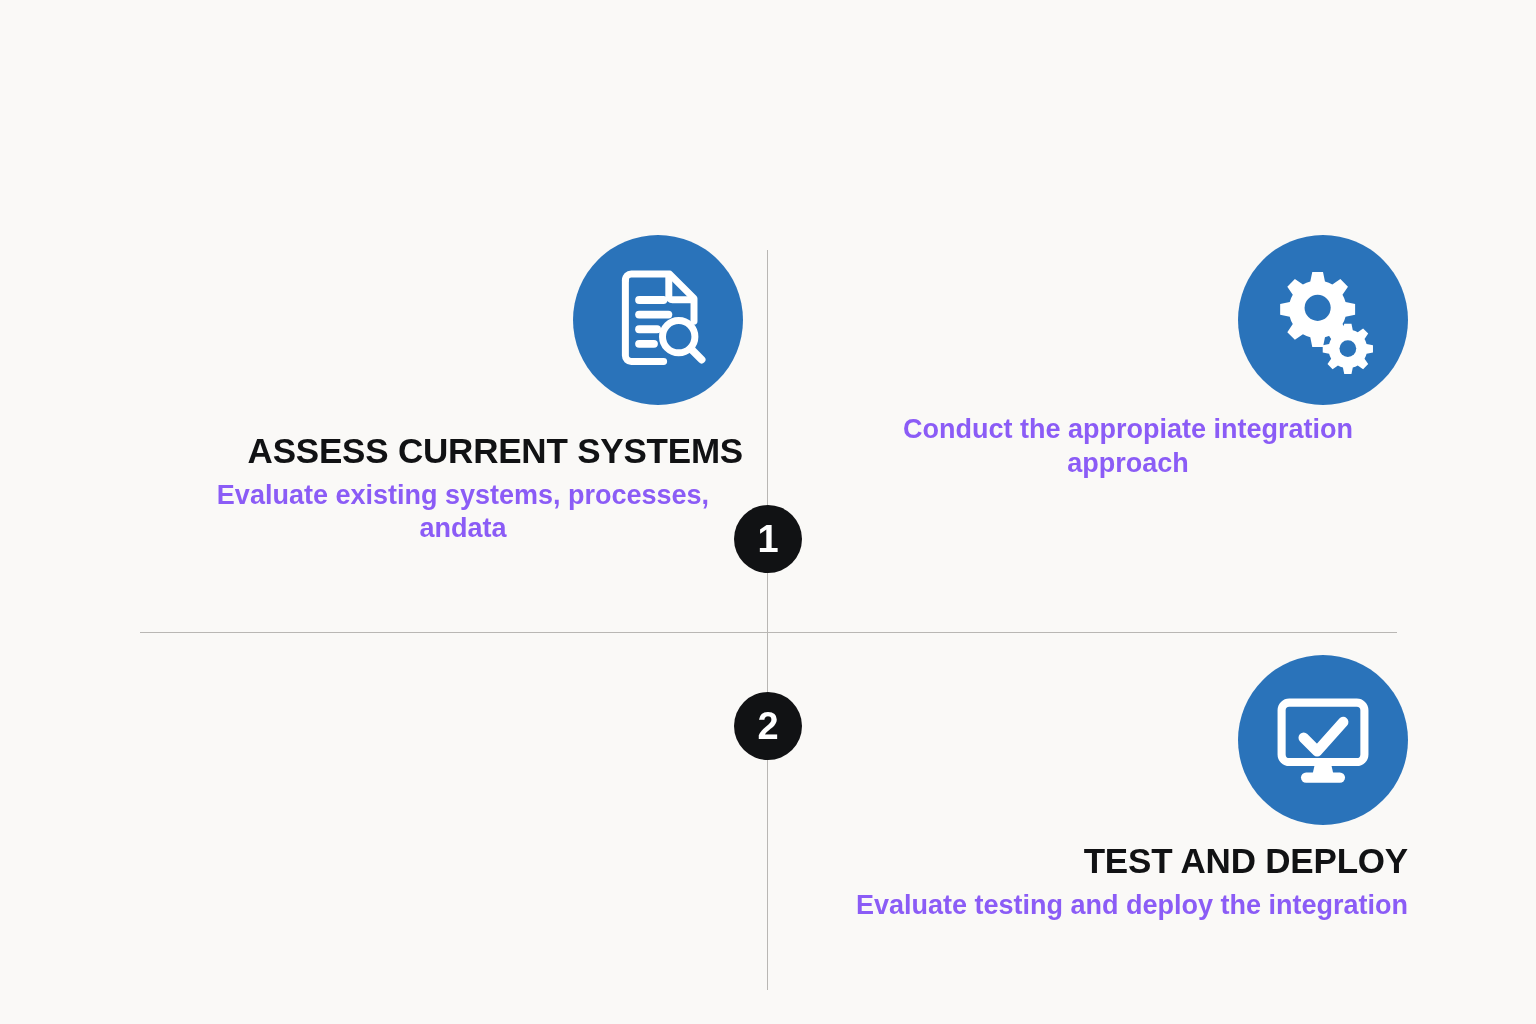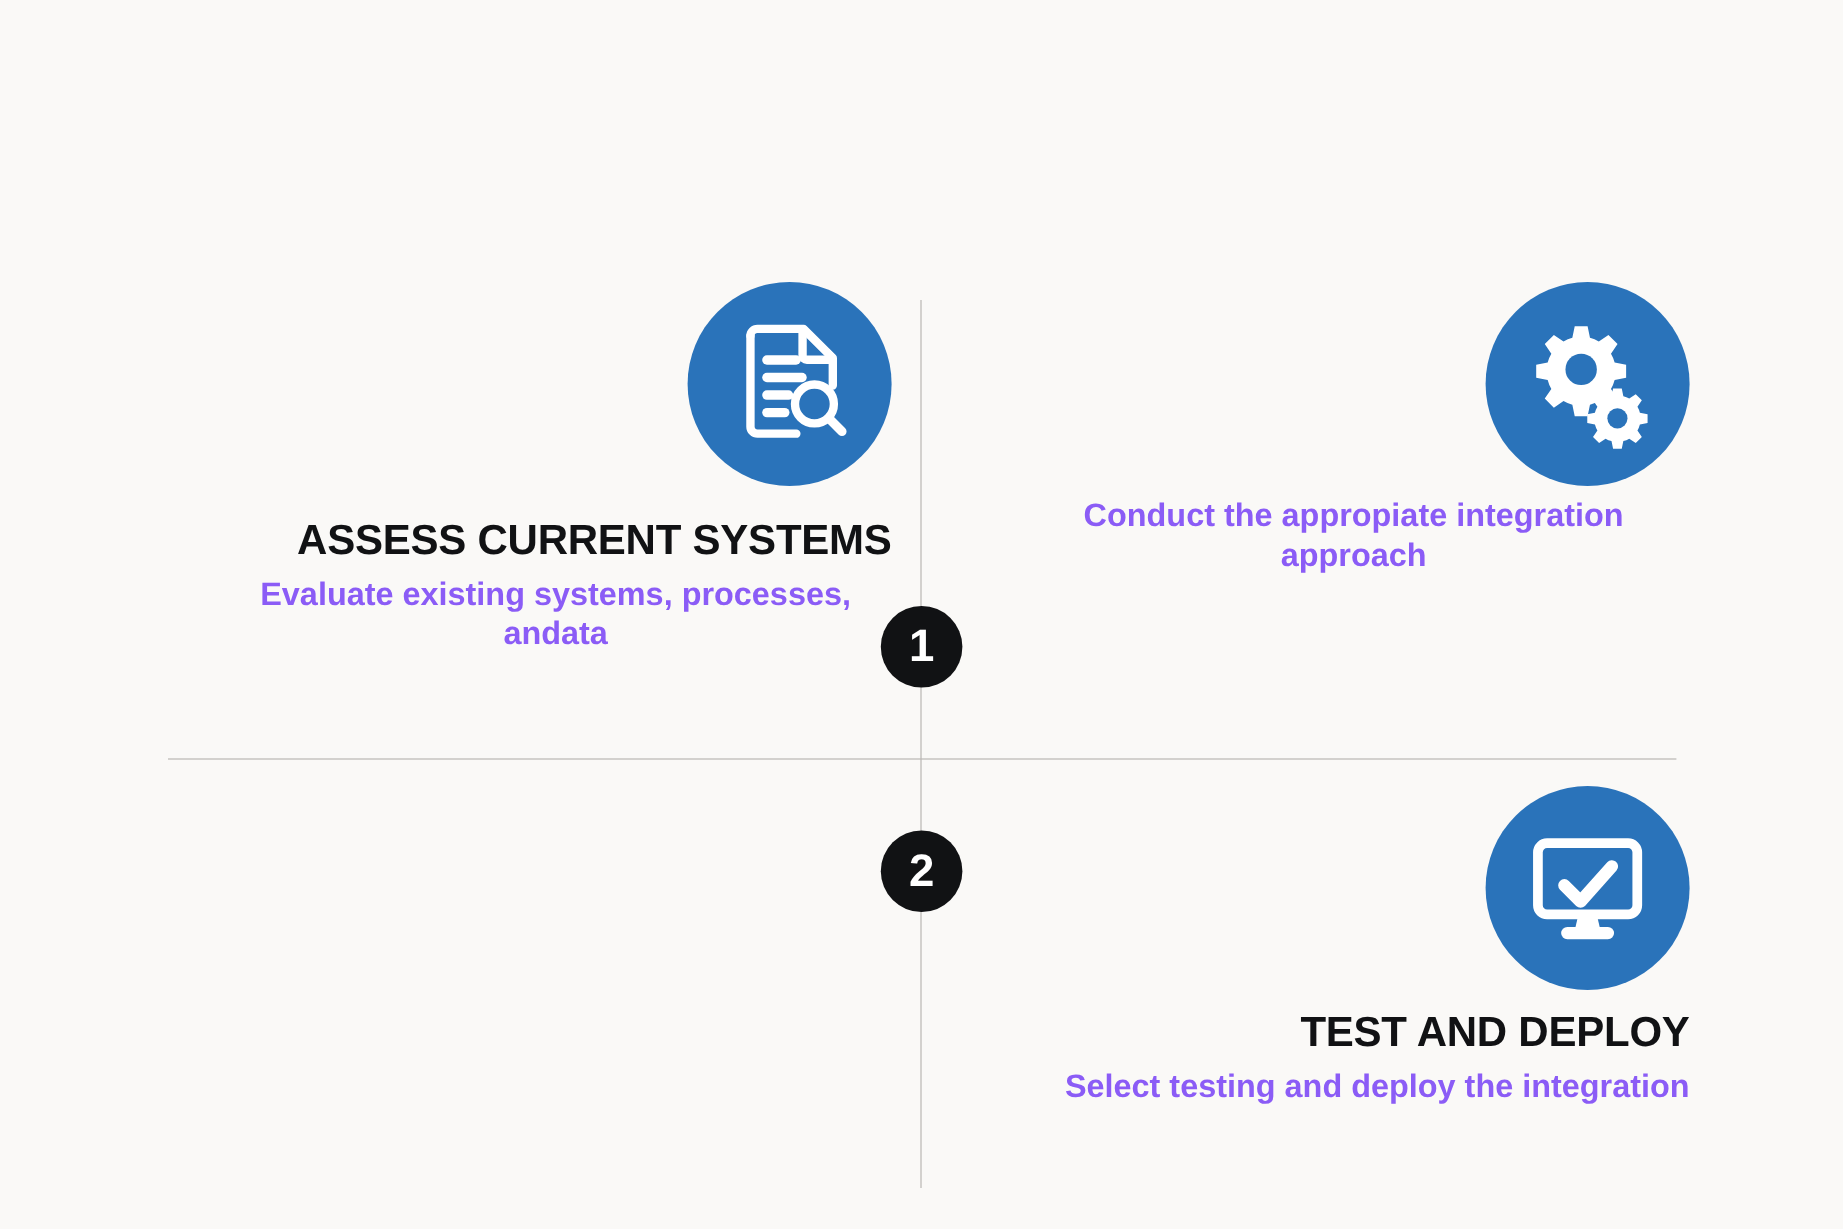--- a/index.html
+++ b/index.html
@@ -181,16 +181,16 @@
       <span>
         <svg width="108" height="108" viewBox="0 0 48 48" fill="none" aria-hidden="true">
           <rect x="5.6" y="7.4" width="36.8" height="26.4" rx="3.4" stroke="#ffffff" stroke-width="3.6" fill="none"></rect>
           <path d="M15.4 23.0 L21.4 29.0 L33.0 16.0" stroke="#ffffff" stroke-width="4.6" stroke-linecap="round" stroke-linejoin="round" fill="none"></path>
           <path d="M20.6 33.8 H27.4 L28.6 39.0 H19.4 Z" fill="#ffffff"></path>
           <rect x="14.2" y="38.4" width="19.6" height="4.6" rx="2.3" fill="#ffffff"></rect>
         </svg>
       </span>
     </div>
     <div class="q-heading">TEST AND DEPLOY</div>
-    <div class="q-body">Select testing and deploy the integration</div>
+    <div class="q-body">Evaluate testing and deploy the integration</div>
   </div>
 
 </div>
 
 </body></html>

